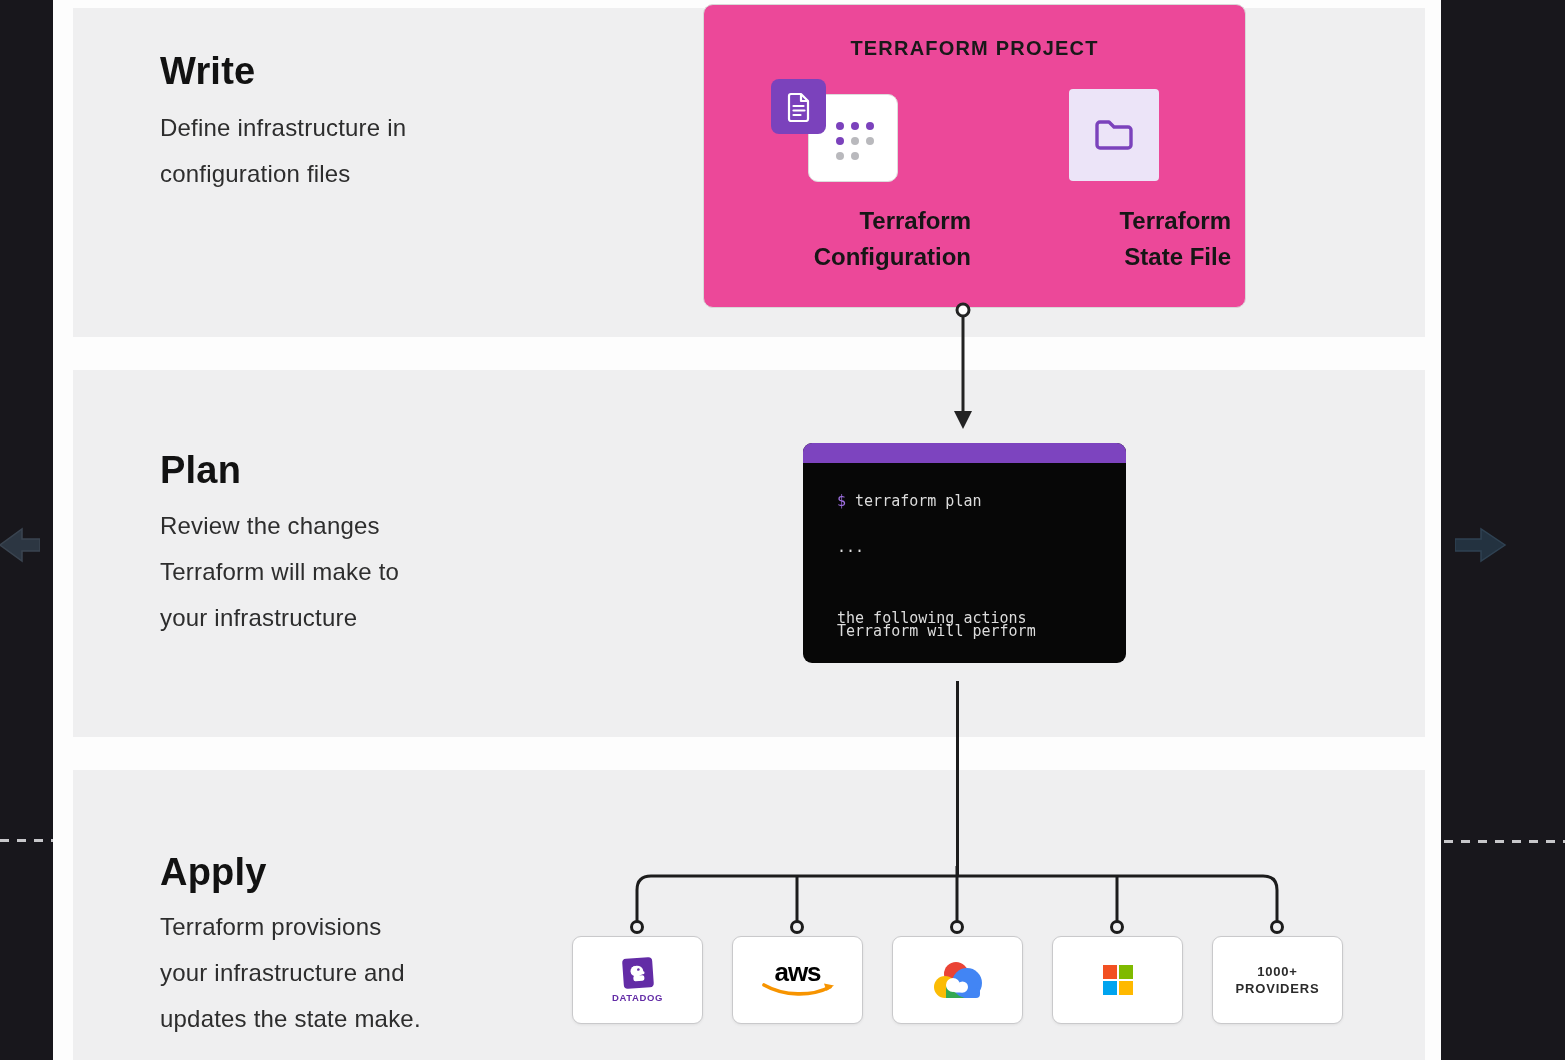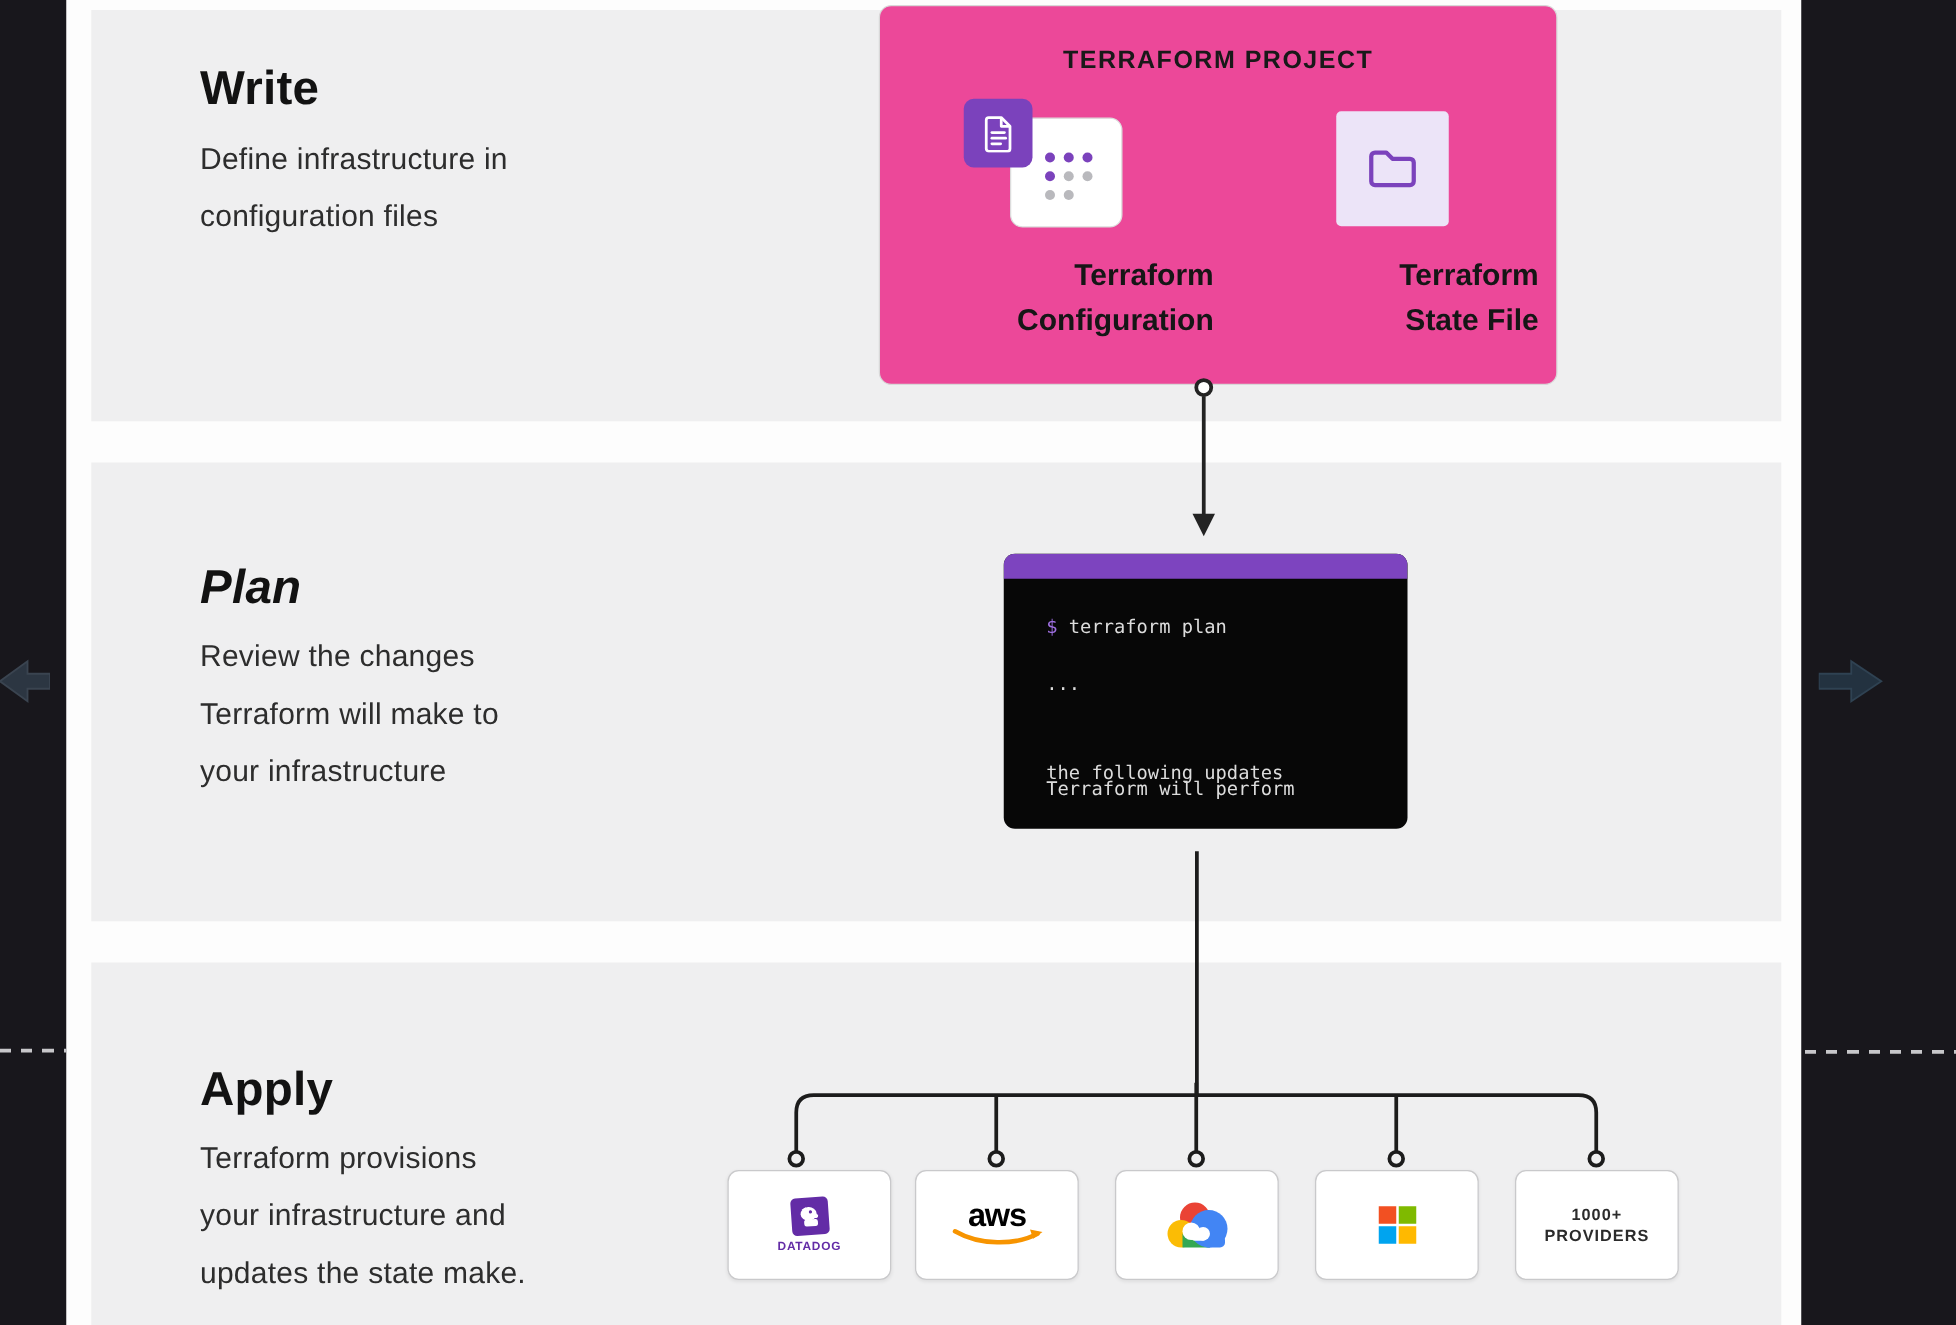--- a/index.html
+++ b/index.html
@@ -16,21 +16,21 @@
   #dash-left{left:0;top:839px;width:53px;}
   #dash-right{left:1444px;top:840px;width:121px;}
   .edge-arrow{position:absolute;}
   
   .panel{position:absolute;left:73px;width:1352px;background:#efeff0;}
   #panel-write{top:8px;height:329px;}
   #panel-plan{top:370px;height:367px;}
   #panel-apply{top:770px;height:290px;}
   
   .stage-title{position:absolute;left:160px;font-size:38px;font-weight:700;color:#121212;letter-spacing:.2px;}
-  #title-write{top:50px;} #title-plan{top:449px;font-style:italic;} #title-apply{top:851px;}
+  #title-write{top:50px;} #title-plan{top:449px;} #title-apply{top:851px;}
   .stage-desc{position:absolute;left:160px;font-size:24px;color:#2d2d2d;line-height:46px;letter-spacing:.2px;}
   #desc-write{top:105px;} #desc-plan{top:503px;} #desc-apply{top:904px;}
   
   #project-card{position:absolute;left:703px;top:4px;width:543px;height:304px;background:#ec4899;
     border:1.5px solid #d8d8d8;border-radius:10px;box-sizing:border-box;}
   #project-card-title{position:absolute;left:0;top:32px;width:100%;text-align:center;
     font-size:20px;font-weight:700;letter-spacing:1.2px;color:#191919;}
   .cfg-purple{position:absolute;left:67px;top:74px;width:55px;height:55px;background:#7b42bc;
     border-radius:8px;z-index:2;display:flex;align-items:center;justify-content:center;}
   .cfg-white{position:absolute;left:104px;top:89px;width:90px;height:88px;background:#fff;
@@ -54,21 +54,21 @@
   #terminal-bar{position:absolute;left:0;top:0;width:100%;height:20px;background:#7d44bf;}
   .tline{position:absolute;left:34px;font-family:"DejaVu Sans Mono", monospace;
     font-size:15px;color:#dcdcdc;white-space:pre;}
   #tline1{top:49px;} #tline2{top:95px;} #tline3{top:141px;margin-top:38px;} #tline4{top:166px;}
   .tprompt{color:#9e6fe0;}
   
   .prov-card{position:absolute;top:936px;width:131px;height:88px;background:#fff;
     border:1.5px solid #c9c9cb;border-radius:9px;box-sizing:border-box;
     display:flex;flex-direction:column;align-items:center;justify-content:center;
     box-shadow:0 1px 3px rgba(0,0,0,.07);}
-  #prov-datadog{left:572px;margin-left:10px;} #prov-aws{left:732px;} #prov-gcp{left:892px;}
+  #prov-datadog{left:572px;} #prov-aws{left:732px;} #prov-gcp{left:892px;}
   #prov-ms{left:1052px;} #prov-more{left:1212px;}
   .dd-sq{width:30px;height:30px;background:#632ca6;border-radius:4px;transform:rotate(-4deg);
     display:flex;align-items:center;justify-content:center;}
   .dd-label{margin-top:4px;font-size:9.5px;font-weight:700;color:#632ca6;letter-spacing:.6px;}
   .aws-word{font-size:26px;font-weight:700;color:#000000;letter-spacing:-1px;line-height:22px;}
   .ms-grid{display:grid;grid-template-columns:14px 14px;grid-auto-rows:14px;gap:2px;}
   .more-label{font-size:13px;font-weight:700;color:#2b2b2b;letter-spacing:.8px;
     line-height:17px;text-align:center;}
 </style>
 </head>
@@ -146,21 +146,21 @@
     <circle cx="16" cy="9" r="6" fill="#ffffff" stroke="#232323" stroke-width="3"></circle>
     <line x1="16" y1="16" x2="16" y2="112" stroke="#232323" stroke-width="3"></line>
     <polygon points="7,110 25,110 16,128" fill="#232323"></polygon>
   </svg>
 
   <div id="terminal">
     <div id="terminal-bar"></div>
     <div class="tline" id="tline1"><span class="tprompt">$</span><span> </span><span>terraform plan</span></div>
     <div class="tline" id="tline2">...</div>
     <div class="tline" id="tline3">Terraform will perform</div>
-    <div class="tline" id="tline4">the following updates</div>
+    <div class="tline" id="tline4">the following actions</div>
   </div>
 
   <div id="main-vline"></div>
   <svg id="branch-svg" width="676" height="72" viewBox="0 0 676 72">
     <path d="M19 55 L19 24 Q19 10 33 10 L645 10 Q659 10 659 24 L659 55" fill="none" stroke="#1c1c1c" stroke-width="3"></path>
     <path d="M179 10 L179 55 M339 0 L339 55 M499 10 L499 55" fill="none" stroke="#1c1c1c" stroke-width="3"></path>
     <circle cx="19" cy="61" r="5.5" fill="#efeff0" stroke="#1c1c1c" stroke-width="3"></circle>
     <circle cx="179" cy="61" r="5.5" fill="#efeff0" stroke="#1c1c1c" stroke-width="3"></circle>
     <circle cx="339" cy="61" r="5.5" fill="#efeff0" stroke="#1c1c1c" stroke-width="3"></circle>
     <circle cx="499" cy="61" r="5.5" fill="#efeff0" stroke="#1c1c1c" stroke-width="3"></circle>

